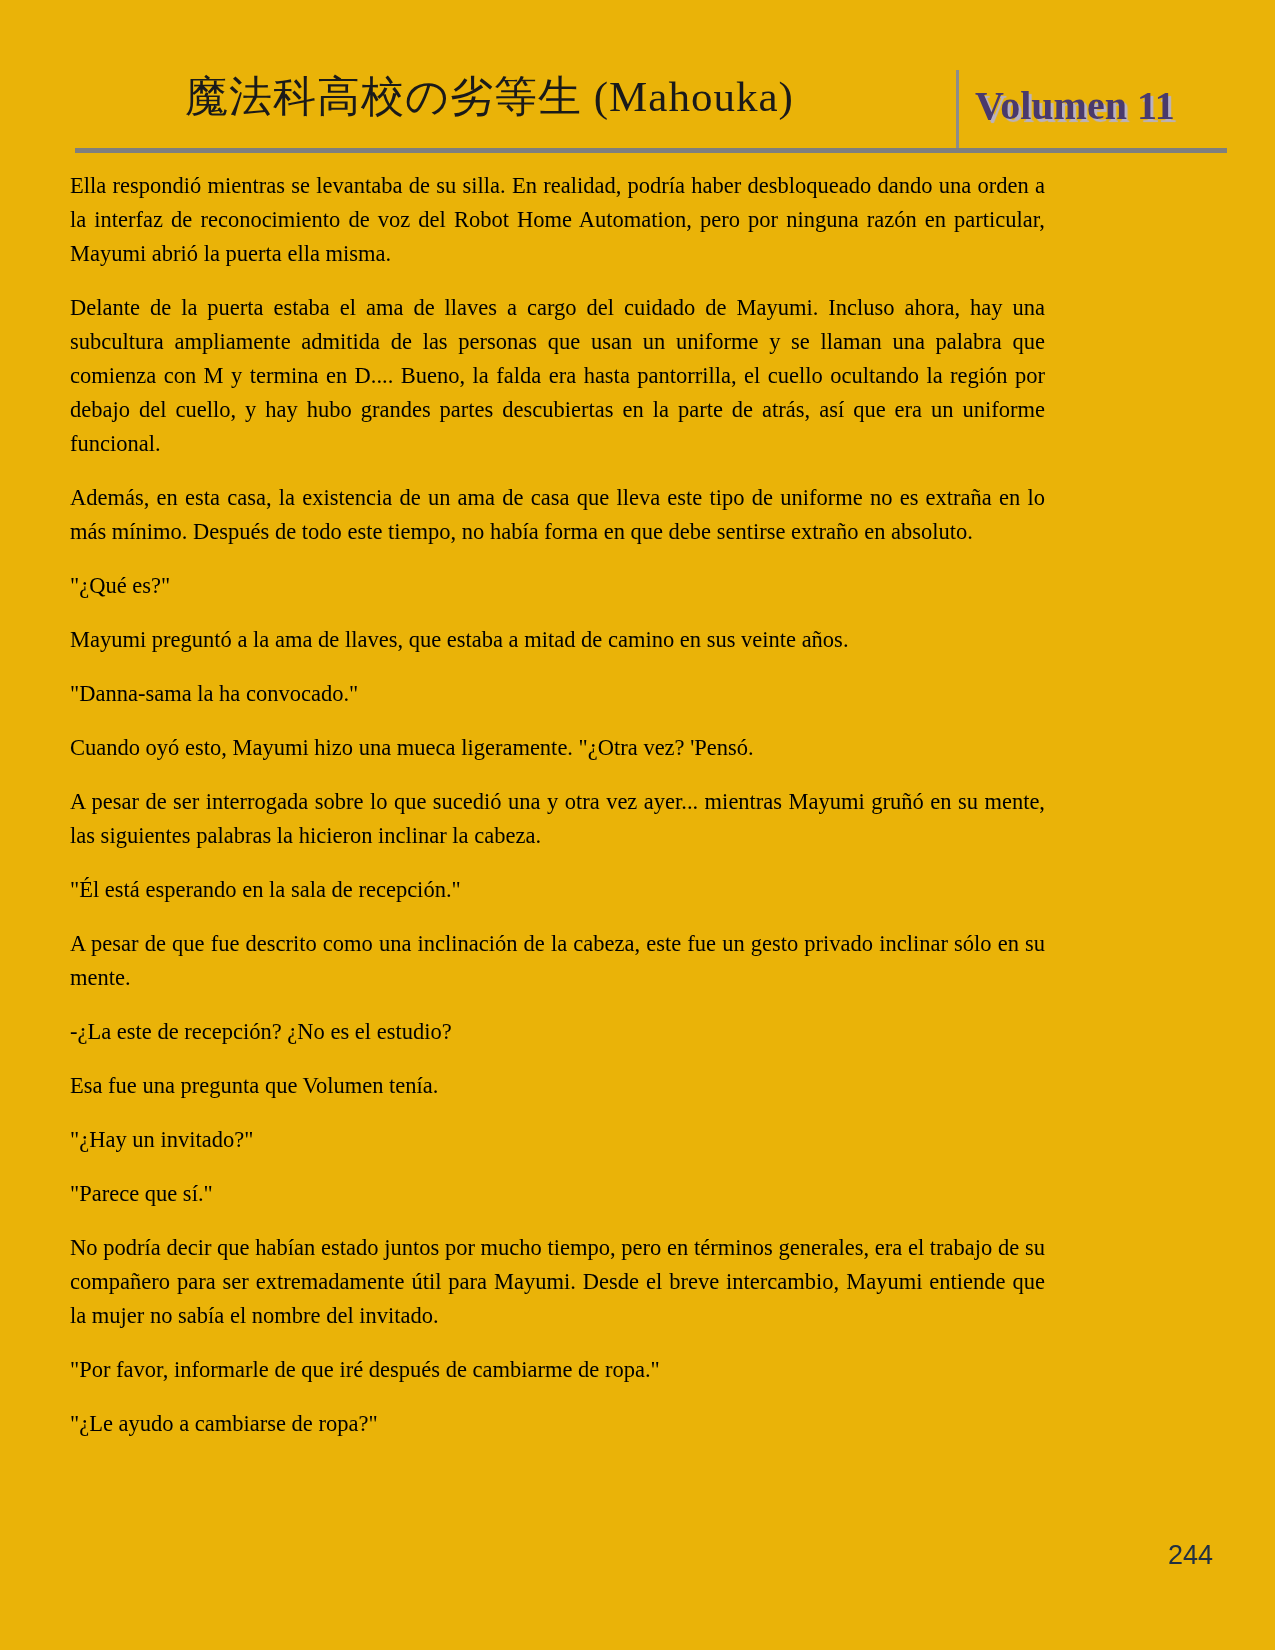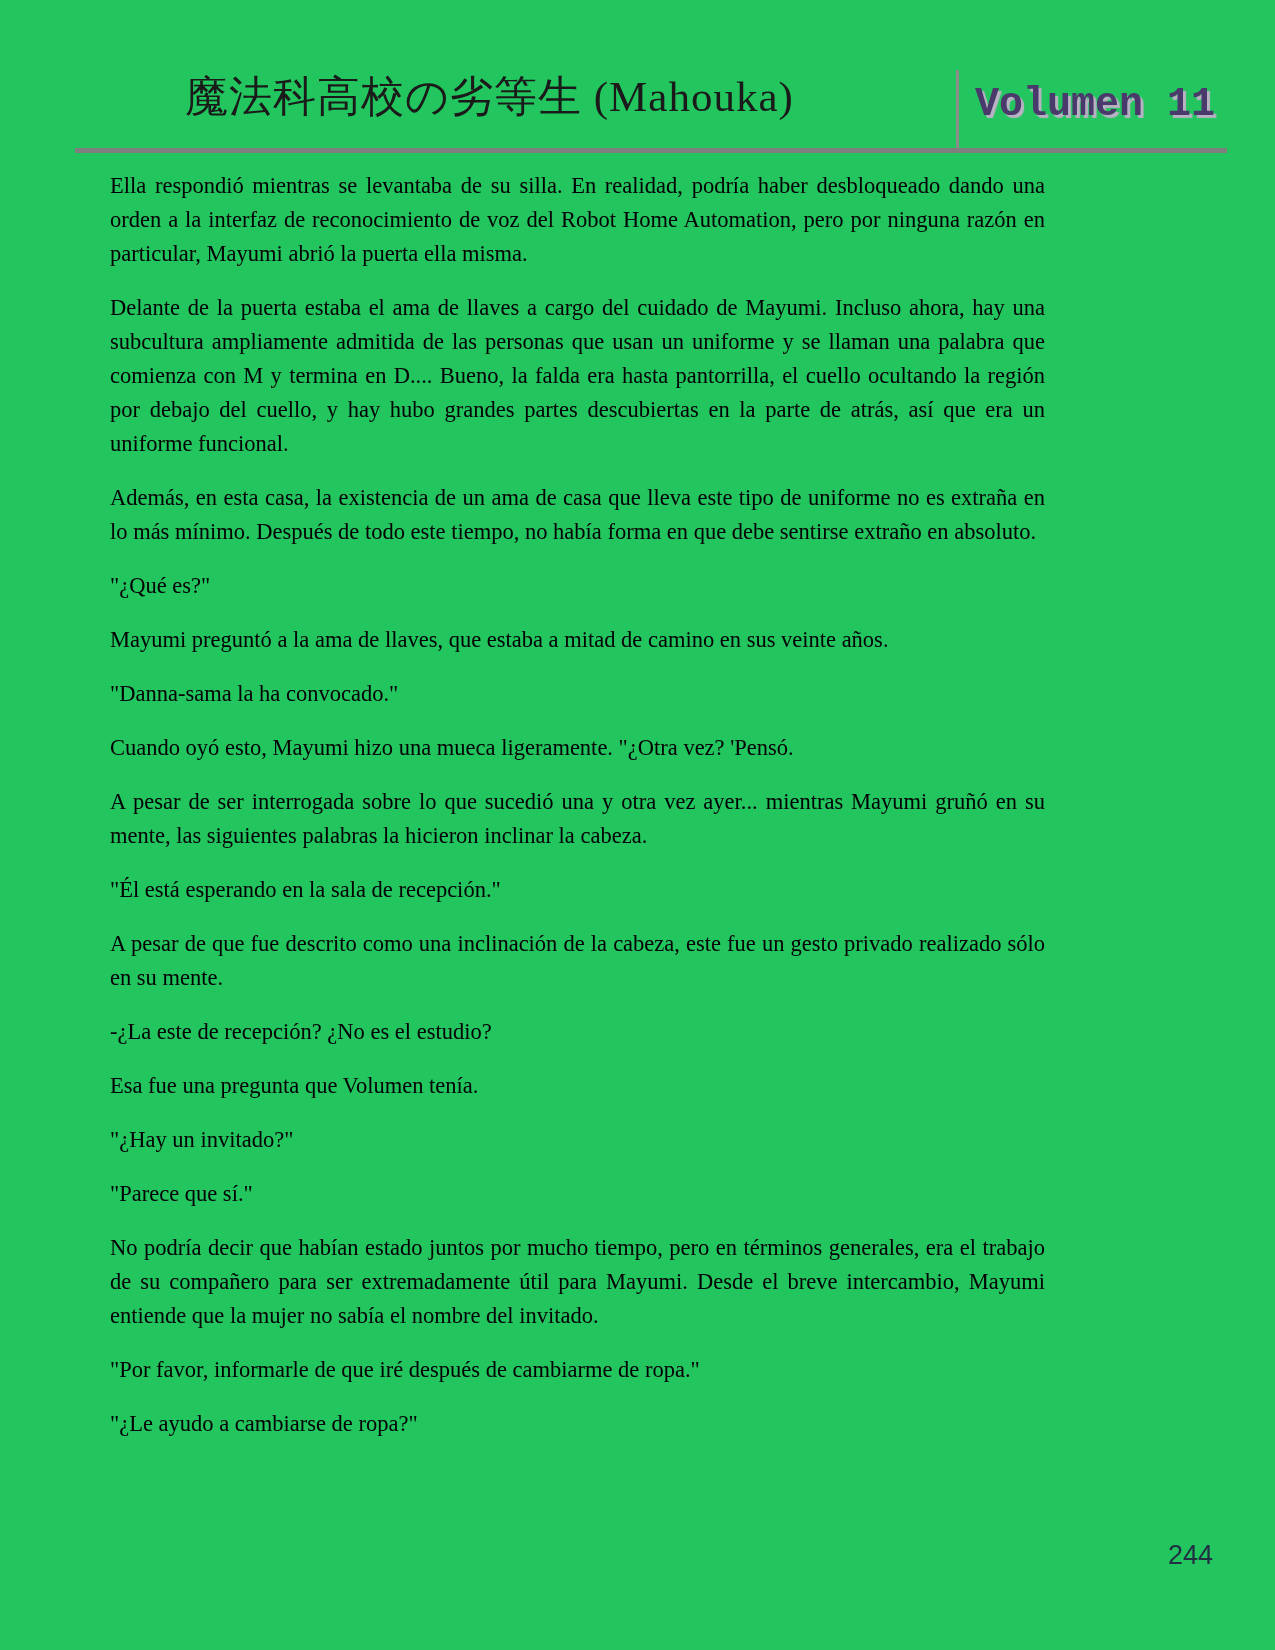--- a/index.html
+++ b/index.html
@@ -1,21 +1,21 @@
 <!DOCTYPE html>
 <html><head>
 <meta charset="utf-8">
 <style>
   html, body { margin: 0; padding: 0; background: #e8e8e8; }
   .page {
     position: relative;
     width: 1275px;
     height: 1650px;
     margin: 0 auto;
-    background: #22c55e;
+    background: #eab308;
     font-family: "Liberation Serif", "DejaVu Serif", serif;
     color: #000000;
     overflow: hidden;
   }
   header {
     position: relative;
     height: 153px;
   }
   .title {
     position: absolute;
@@ -38,32 +38,31 @@
   }
   .volume {
     position: absolute;
     left: 975px;
     top: 82px;
     font-size: 40px;
     font-weight: bold;
     color: #4a3a6c;
     text-shadow: 3px 3px 1px #b9b2c4;
     white-space: nowrap;
-    font-family: Liberation Mono, monospace;
   }
   .rule {
     position: absolute;
     left: 75px;
     right: 48px;
     bottom: 0;
     height: 5px;
     background: #7f7f7f;
   }
   .content {
-    padding: 16px 230px 0 110px;
+    padding: 16px 230px 0 70px;
     text-align: justify;
     font-size: 22.5px;
     line-height: 34px;
   }
   .content p.para {
     margin: 0 0 20px 0;
   }
   .pagenum {
     position: absolute;
     top: 1540px;
@@ -89,21 +88,21 @@
   <main class="content">
       <p class="para">Ella respondió mientras se levantaba de su silla. En realidad, podría haber desbloqueado dando una orden a la interfaz de reconocimiento de voz del Robot Home Automation, pero por ninguna razón en particular, Mayumi abrió la puerta ella misma.</p>
       <p class="para">Delante de la puerta estaba el ama de llaves a cargo del cuidado de Mayumi. Incluso ahora, hay una subcultura ampliamente admitida de las personas que usan un uniforme y se llaman una palabra que comienza con M y termina en D.... Bueno, la falda era hasta pantorrilla, el cuello ocultando la región por debajo del cuello, y hay hubo grandes partes descubiertas en la parte de atrás, así que era un uniforme funcional.</p>
       <p class="para">Además, en esta casa, la existencia de un ama de casa que lleva este tipo de uniforme no es extraña en lo más mínimo. Después de todo este tiempo, no había forma en que debe sentirse extraño en absoluto.</p>
       <p class="para">"¿Qué es?"</p>
       <p class="para">Mayumi preguntó a la ama de llaves, que estaba a mitad de camino en sus veinte años.</p>
       <p class="para">"Danna-sama la ha convocado."</p>
       <p class="para">Cuando oyó esto, Mayumi hizo una mueca ligeramente. "¿Otra vez? 'Pensó.</p>
       <p class="para">A pesar de ser interrogada sobre lo que sucedió una y otra vez ayer... mientras Mayumi gruñó en su mente, las siguientes palabras la hicieron inclinar la cabeza.</p>
       <p class="para">"Él está esperando en la sala de recepción."</p>
-      <p class="para">A pesar de que fue descrito como una inclinación de la cabeza, este fue un gesto privado realizado sólo en su mente.</p>
+      <p class="para">A pesar de que fue descrito como una inclinación de la cabeza, este fue un gesto privado inclinar sólo en su mente.</p>
       <p class="para">-¿La este de recepción? ¿No es el estudio?</p>
       <p class="para">Esa fue una pregunta que Volumen tenía.</p>
       <p class="para">"¿Hay un invitado?"</p>
       <p class="para">"Parece que sí."</p>
       <p class="para">No podría decir que habían estado juntos por mucho tiempo, pero en términos generales, era el trabajo de su compañero para ser extremadamente útil para Mayumi. Desde el breve intercambio, Mayumi entiende que la mujer no sabía el nombre del invitado.</p>
       <p class="para">"Por favor, informarle de que iré después de cambiarme de ropa."</p>
       <p class="para">"¿Le ayudo a cambiarse de ropa?"</p>
     </main>
 
   <div class="pagenum">244</div>

